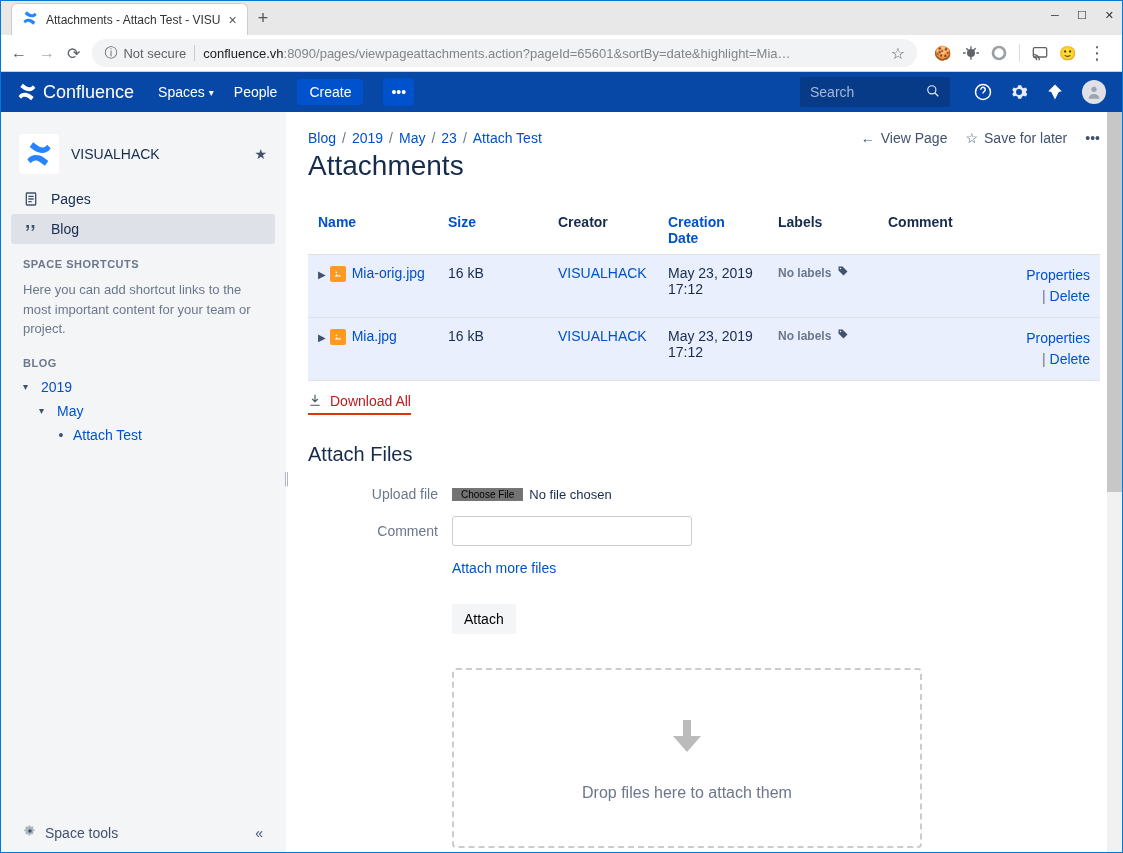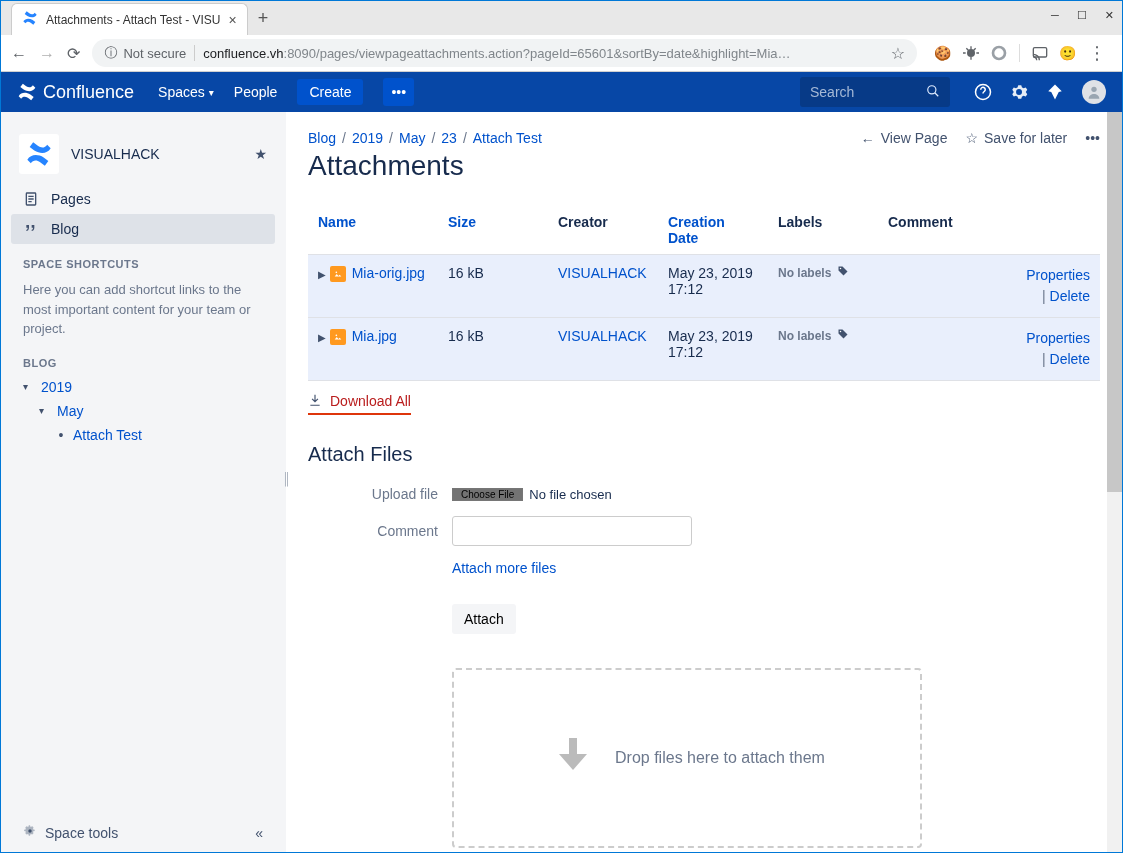--- a/index.html
+++ b/index.html
@@ -97,21 +97,21 @@
 .attach-title { font-size: 20px; font-weight: 500; margin-bottom: 20px; }
 .form-row { display: flex; align-items: center; gap: 14px; margin-bottom: 14px; }
 .form-label { width: 130px; text-align: right; color: #6b778c; font-size: 14px; }
 .file-input { display: flex; align-items: center; gap: 6px; }
 .choose-btn { background: #737373; border: 1px solid #767676; padding: 0 8px; font-size: 10px; font-family: Arial; }
 .file-status { font-size: 13px; color: #172b4d; }
 .text-input { width: 240px; height: 30px; border: 1px solid #ccc; border-radius: 3px; padding: 0 6px; }
 .attach-more { color: #0052cc; font-size: 14px; cursor:pointer; }
 .attach-btn { background: #f4f5f7; border: none; padding: 7px 12px; font-size: 14px; border-radius: 3px; margin-top: 14px; cursor:pointer; }
 
-.dropzone { margin-top: 20px; border: 2px dashed #ccc; border-radius: 4px; height: 180px; display: flex; align-items: center; justify-content: center; gap: 18px; color: #6b778c; font-size: 16px; }
+.dropzone { margin-top: 20px; border: 2px dashed #ccc; border-radius: 4px; height: 180px; display: flex; flex-direction: column; align-items: center; justify-content: center; gap: 18px; color: #6b778c; font-size: 16px; }
 .dropzone .arrow svg { width: 48px; height: 48px; }
 </style>
 </head>
 <body>
 
 <div class="browser-chrome">
   <div class="window-controls">
     <span>─</span>
     <span>☐</span>
     <span>✕</span>

